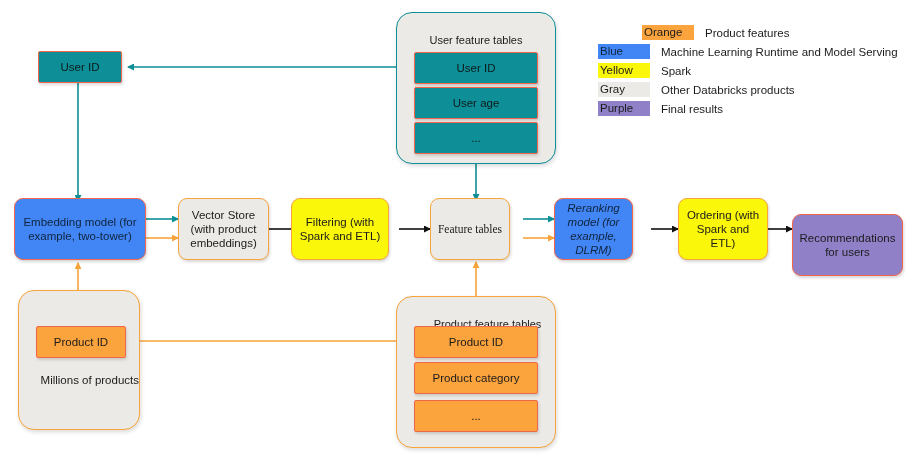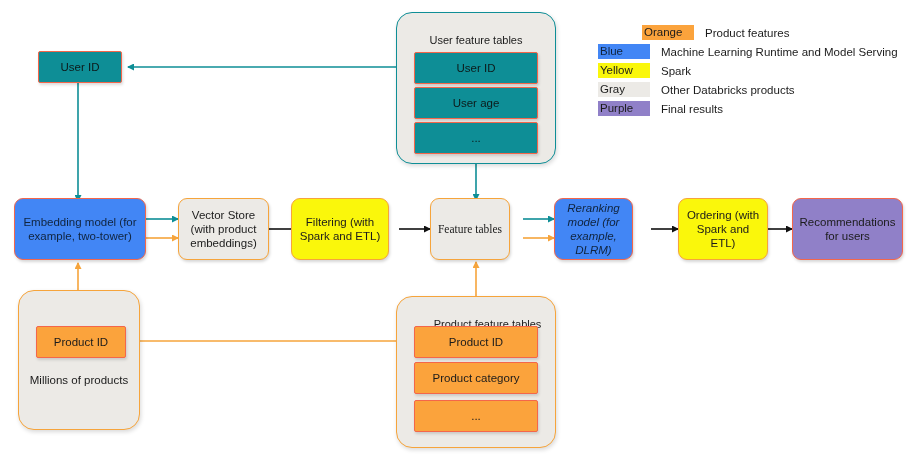--- a/index.html
+++ b/index.html
@@ -80,21 +80,21 @@
     left: 0;
     right: 0;
     text-align: center;
     font-size: 11px;
     color: #1b1b1b;
   }
   .panel-caption {
     position: absolute;
     left: 0;
     right: 0;
-    text-align: center;
+    text-align: right;
     font-size: 11.5px;
     color: #1b1b1b;
   }
 
   
   #legend {
     position: absolute;
     left: 598px;
     top: 24px;
     z-index: 4;
@@ -225,21 +225,21 @@
   </div>
 
   <div class="node flow fill-blue" style="left:554px; top:198px; width:79px;font-style:italic;">
     <span class="node-inner">Reranking model (for example, DLRM)</span>
   </div>
 
   <div class="node flow fill-yellow" style="left:678px; top:198px; width:90px;">
     <span class="node-inner">Ordering (with Spark and ETL)</span>
   </div>
 
-  <div class="node flow fill-purple" style="left:792px; top:198px; width:111px;">
+  <div class="node flow fill-purple" style="left:792px; top:214px; width:111px;">
     <span class="node-inner">Recommendations for users</span>
   </div>
 
   <div id="legend">
     <div class="legend-row">
       <span class="legend-key" style="background: rgb(251, 163, 60); color: rgb(27, 27, 27); margin-left: 44px;">Orange</span>
       <span class="legend-label">Product features</span>
     </div>
     <div class="legend-row">
       <span class="legend-key" style="background: rgb(66, 134, 245); color: rgb(16, 36, 62);">Blue</span>

